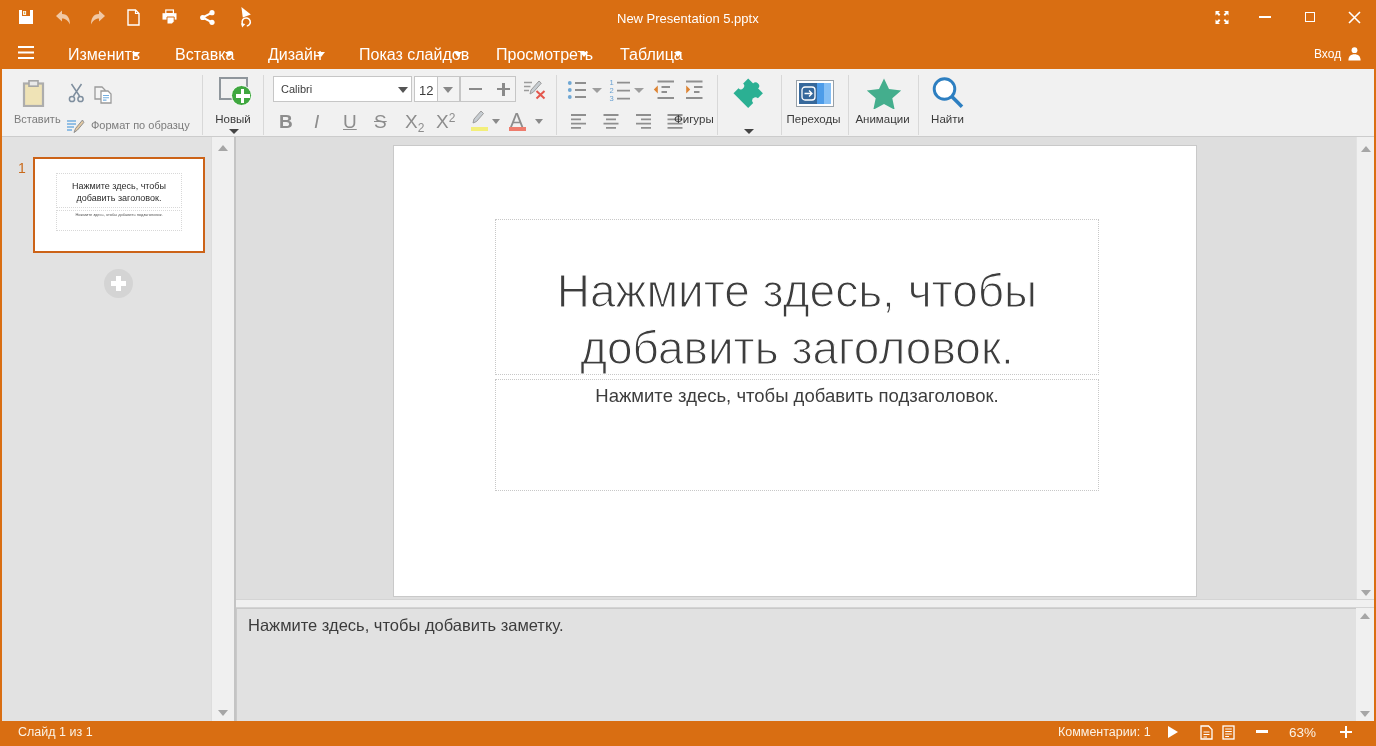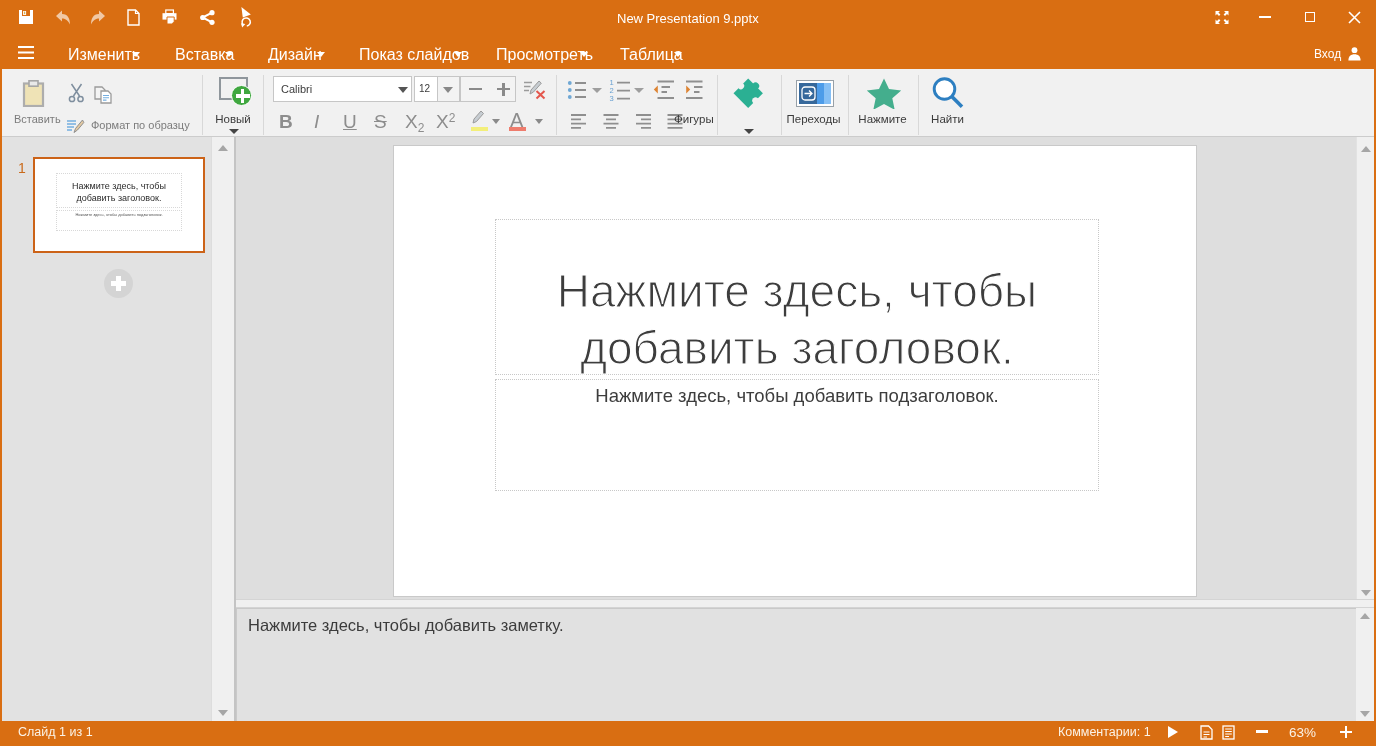--- a/index.html
+++ b/index.html
@@ -87,21 +87,21 @@
     <circle cx="12" cy="2.7" r="2.6" fill="#fff"></circle>
     <circle cx="2.7" cy="7.5" r="2.6" fill="#fff"></circle>
     <circle cx="12" cy="12.3" r="2.6" fill="#fff"></circle>
   </svg>
 
   <svg class="abs" style="left:238px;top:6px;" width="16" height="22" viewBox="0 0 16 22">
     <path d="M3.4 1 L12.8 8.4 L4.8 11.6 Z" fill="#fff"></path>
     <path d="M5.0 18.6 a4.1 4.1 0 1 1 3.8 1.5" fill="none" stroke="#fff" stroke-width="1.5"></path>
     <path d="M7.3 18.0 L4.2 21.4 L2.9 17.3 Z" fill="#fff"></path>
   </svg>
-  <div class="abs ttl" style="left:617px;top:11px;">New Presentation 9.pptx</div>
+  <div class="abs ttl" style="left:617px;top:11px;">New Presentation 5.pptx</div>
 
   <svg class="abs" style="left:1215px;top:11px;" width="14" height="13" viewBox="0 0 14 13">
     <path d="M0.5 4.5 V0 H5 L3.4 1.6 L5.4 3.6 L4 4.9 L2 3 Z" fill="#fff"></path>
     <path d="M13.5 4.5 V0 H9 L10.6 1.6 L8.6 3.6 L10 4.9 L12 3 Z" fill="#fff"></path>
     <path d="M0.5 8.5 V13 H5 L3.4 11.4 L5.4 9.4 L4 8.1 L2 10 Z" fill="#fff"></path>
     <path d="M13.5 8.5 V13 H9 L10.6 11.4 L8.6 9.4 L10 8.1 L12 10 Z" fill="#fff"></path>
   </svg>
   <div class="abs" style="left:1259px;top:16px;width:12px;height:2px;background:#fff;"></div>
   <div class="abs" style="left:1305px;top:12px;width:10px;height:10px;border:1.5px solid #fff;"></div>
   <svg class="abs" style="left:1348px;top:11px;" width="13" height="13" viewBox="0 0 13 13">
@@ -158,21 +158,21 @@
   <div class="abs" style="left:233.6px;top:25.2px;width:14px;height:3.4px;background:#fff;"></div>
   <div class="abs" style="left:238.9px;top:19.9px;width:3.4px;height:14px;background:#fff;"></div>
   <div class="dlabel" style="left:201px;top:44px;width:60px;text-align:center;">Новый</div>
   <div class="abs" style="left:227px;top:60px;width:0;height:0;border-left:5px solid transparent;border-right:5px solid transparent;border-top:5px solid #444;"></div>
   <div class="sep" style="left:261px;"></div>
 
   <div class="abs" style="left:271px;top:7px;width:139px;height:26px;background:#fff;border:1px solid #c6c6c6;"></div>
   <div class="abs" style="left:279px;top:14px;font-size:11px;color:#3c3c3c;">Calibri</div>
   <div class="abs" style="left:396px;top:18px;width:0;height:0;border-left:5.5px solid transparent;border-right:5.5px solid transparent;border-top:6px solid #555;"></div>
   <div class="abs" style="left:412px;top:7px;width:24px;height:26px;background:#fff;border:1px solid #c6c6c6;"></div>
-  <div class="abs" style="left:417px;top:14px;font-size:10px;color:#3c3c3c;">12</div>
+  <div class="abs" style="left:417px;top:14px;font-size:13px;color:#3c3c3c;">12</div>
   <div class="abs" style="left:435px;top:7px;width:23px;height:26px;background:#f3f3f3;border:1px solid #c6c6c6;"></div>
   <div class="abs" style="left:441px;top:18px;width:0;height:0;border-left:5.5px solid transparent;border-right:5.5px solid transparent;border-top:6px solid #888;"></div>
   <div class="abs" style="left:458px;top:7px;width:56px;height:26px;background:#f3f3f3;border:1px solid #c6c6c6;"></div>
   <div class="abs" style="left:467px;top:18.8px;width:13px;height:2.4px;background:#8a8a8a;"></div>
   <div class="abs" style="left:495px;top:18.8px;width:13px;height:2.4px;background:#8a8a8a;"></div>
   <div class="abs" style="left:500.3px;top:13.5px;width:2.4px;height:13px;background:#8a8a8a;"></div>
   <svg class="abs" style="left:521px;top:11px;" width="24" height="20" viewBox="0 0 24 20">
     <path d="M1 2.5 H9 M1 6.5 H7.5 M1 10.5 H6" stroke="#9b9b9b" stroke-width="1.7"></path>
     <path d="M16 1 L8 10 L7 14 L10.5 12 L18.3 3.2 Z" fill="#c7cdd2" stroke="#9b9b9b" stroke-width="1"></path>
     <path d="M13.5 11 L21.5 18.5 M21.5 11 L13.5 18.5" stroke="#e4574d" stroke-width="2"></path>
@@ -250,21 +250,21 @@
   <svg class="abs" style="left:799px;top:17px;" width="15" height="15" viewBox="0 0 15 15">
     <rect x="1" y="1" width="13" height="13" rx="3" fill="none" stroke="#fff" stroke-width="1.3"></rect>
     <path d="M3.5 7.5 H10.5 M8 4.5 L11 7.5 L8 10.5" fill="none" stroke="#fff" stroke-width="1.3"></path>
   </svg>
   <div class="dlabel" style="left:771px;top:44px;width:81px;text-align:center;">Переходы</div>
   <div class="sep" style="left:846px;"></div>
 
   <svg class="abs" style="left:863px;top:9px;" width="38" height="31" viewBox="0 0 38 31">
     <path d="M19 0.5 L24 11 L36.2 12.4 L27.3 20.3 L29.7 31.8 L19 26 L8.3 31.8 L10.7 20.3 L1.8 12.4 L14 11 Z" fill="#44ae8d"></path>
   </svg>
-  <div class="dlabel" style="left:838px;top:44px;width:85px;text-align:center;">Нажмите</div>
+  <div class="dlabel" style="left:838px;top:44px;width:85px;text-align:center;">Анимации</div>
   <div class="sep" style="left:916px;"></div>
 
   <svg class="abs" style="left:928px;top:8px;" width="37" height="33" viewBox="0 0 37 33">
     <circle cx="14.5" cy="12" r="10.3" fill="#fff" stroke="#2d7fc1" stroke-width="2.9"></circle>
     <path d="M21.8 19.5 L32 29.8" stroke="#2d7fc1" stroke-width="3.6"></path>
   </svg>
   <div class="dlabel" style="left:905px;top:44px;width:81px;text-align:center;">Найти</div>
 </div>
 <div class="abs" id="main">
   <div id="leftpanel">

